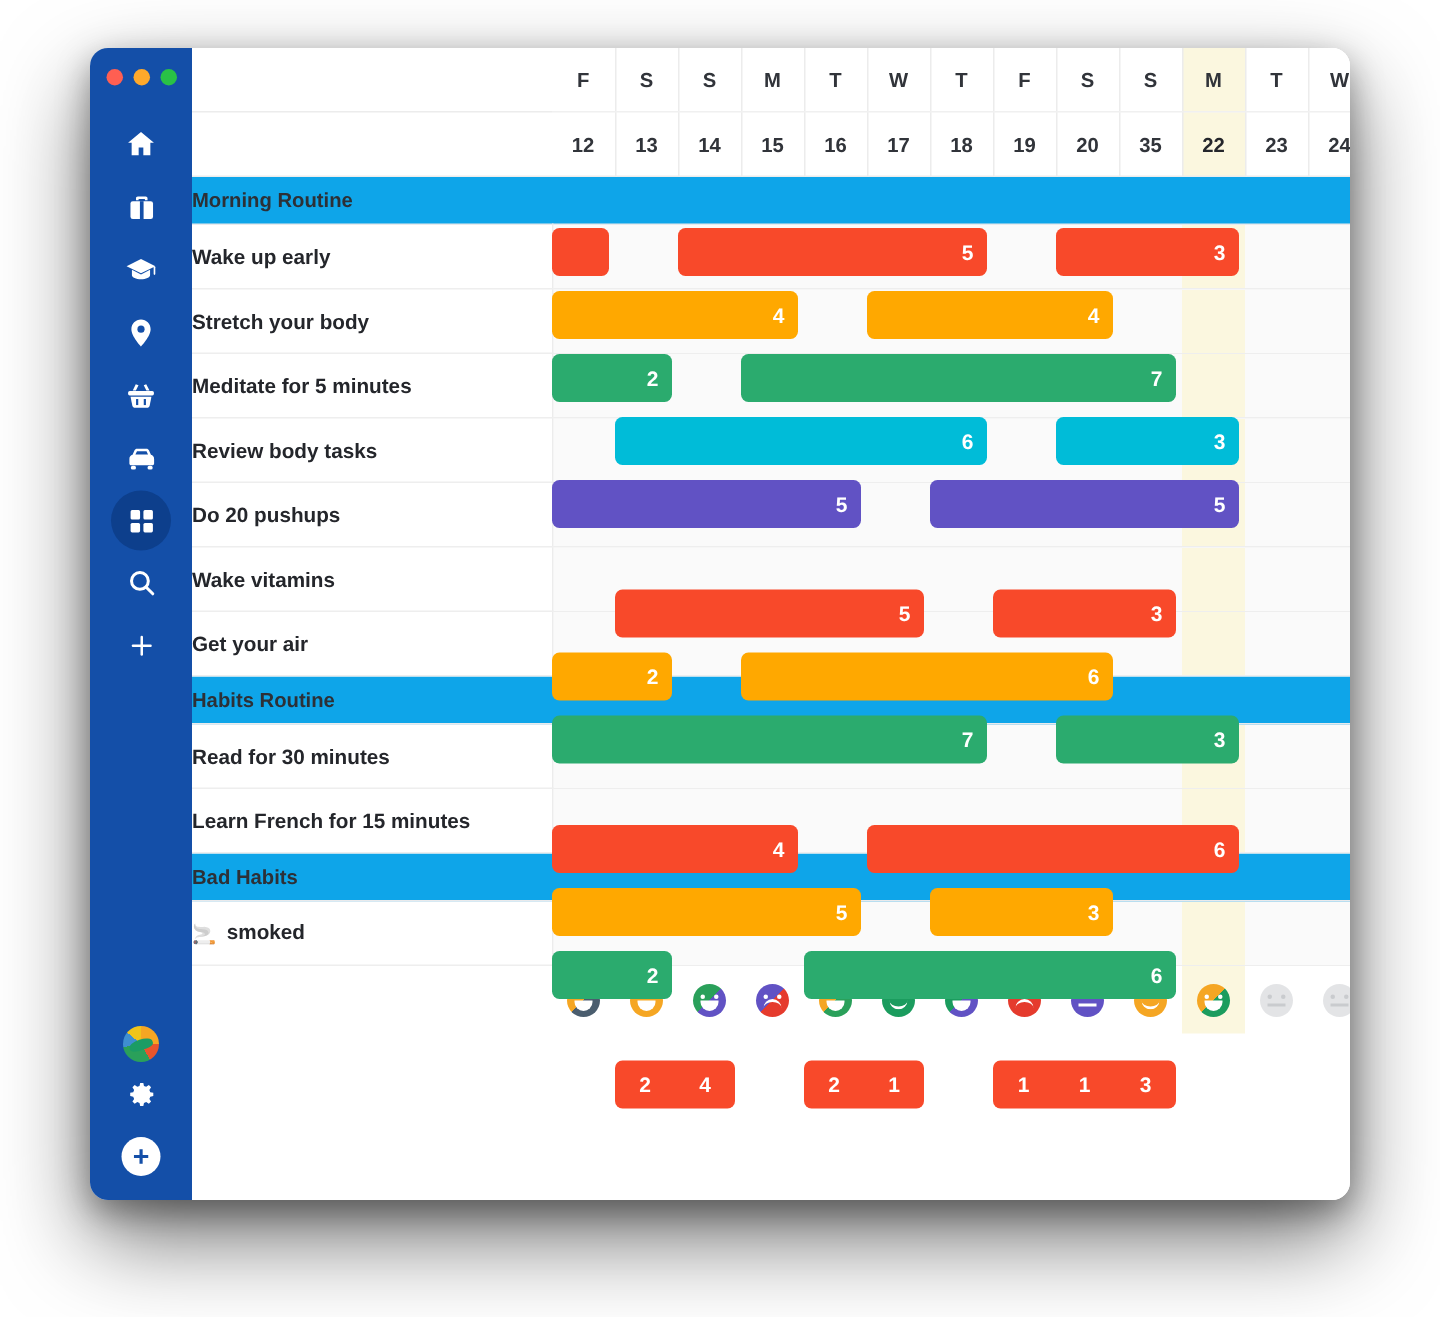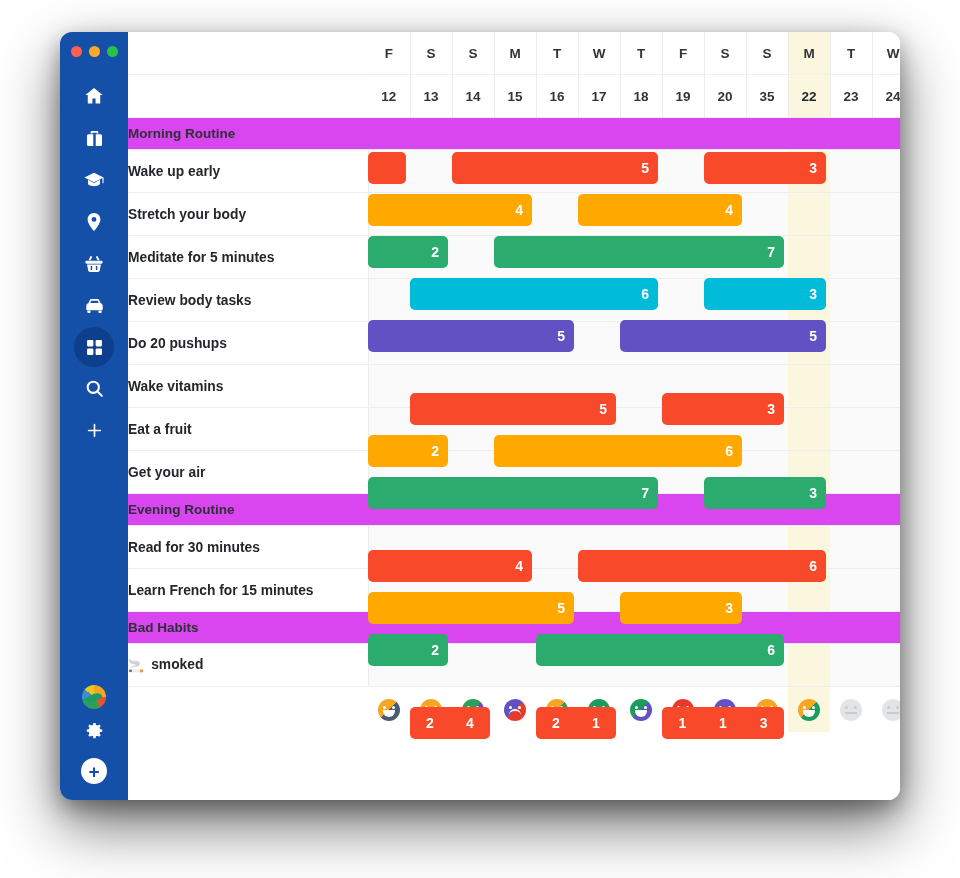--- a/index.html
+++ b/index.html
@@ -115,21 +115,21 @@
   }
   .hdr-dow { border-bottom: 1px solid #f0f0f0; }
   .hdr-date { border-bottom: 1px solid #ececec; }
   .hdr-blank { background: #ffffff; border-bottom: 1px solid #ececec; }
   .hdr-today { background: #fbf7df; }
   .hdr-today .d { font-weight: 700; color: #24262b; }
 
   
   tr.group td {
     height: 31px;
-    background: #d946ef;
+    background: #0ea5e9;
     border-top: 1px solid #e9eaec;
     border-bottom: 1px solid #e9eaec;
   }
   .group-label {
     padding-left: 16px;
     font-size: 13.5px;
     font-weight: 700;
     color: #2d3036;
     white-space: nowrap;
   }
@@ -456,53 +456,37 @@
               <td class="day"></td>
               <td class="day"></td>
               <td class="day"></td>
               <td class="day"></td>
               <td class="day"></td>
               <td class="day today"></td>
               <td class="day"></td>
               <td class="day"></td>
             </tr>
             <tr class="habit">
-              <td class="name"><span>Eat a fruit</span></td>
-              <td class="day"></td>
-              <td class="day"></td>
-              <td class="day"></td>
-              <td class="day"></td>
-              <td class="day"></td>
-              <td class="day"></td>
-              <td class="day"></td>
-              <td class="day"></td>
-              <td class="day"></td>
-              <td class="day"></td>
-              <td class="day today"></td>
-              <td class="day"></td>
-              <td class="day"></td>
-            </tr>
-            <tr class="habit">
               <td class="name"><span>Get your air</span></td>
               <td class="day"></td>
               <td class="day"></td>
               <td class="day"></td>
               <td class="day"></td>
               <td class="day"></td>
               <td class="day"></td>
               <td class="day"></td>
               <td class="day"></td>
               <td class="day"></td>
               <td class="day"></td>
               <td class="day today"></td>
               <td class="day"></td>
               <td class="day"></td>
             </tr>
             <tr class="group">
-              <td class="group-label" colspan="15">Evening Routine</td>
+              <td class="group-label" colspan="15">Habits Routine</td>
             </tr>
             <tr class="habit">
               <td class="name"><span>Read for 30 minutes</span></td>
               <td class="day"></td>
               <td class="day"></td>
               <td class="day"></td>
               <td class="day"></td>
               <td class="day"></td>
               <td class="day"></td>
               <td class="day"></td>

